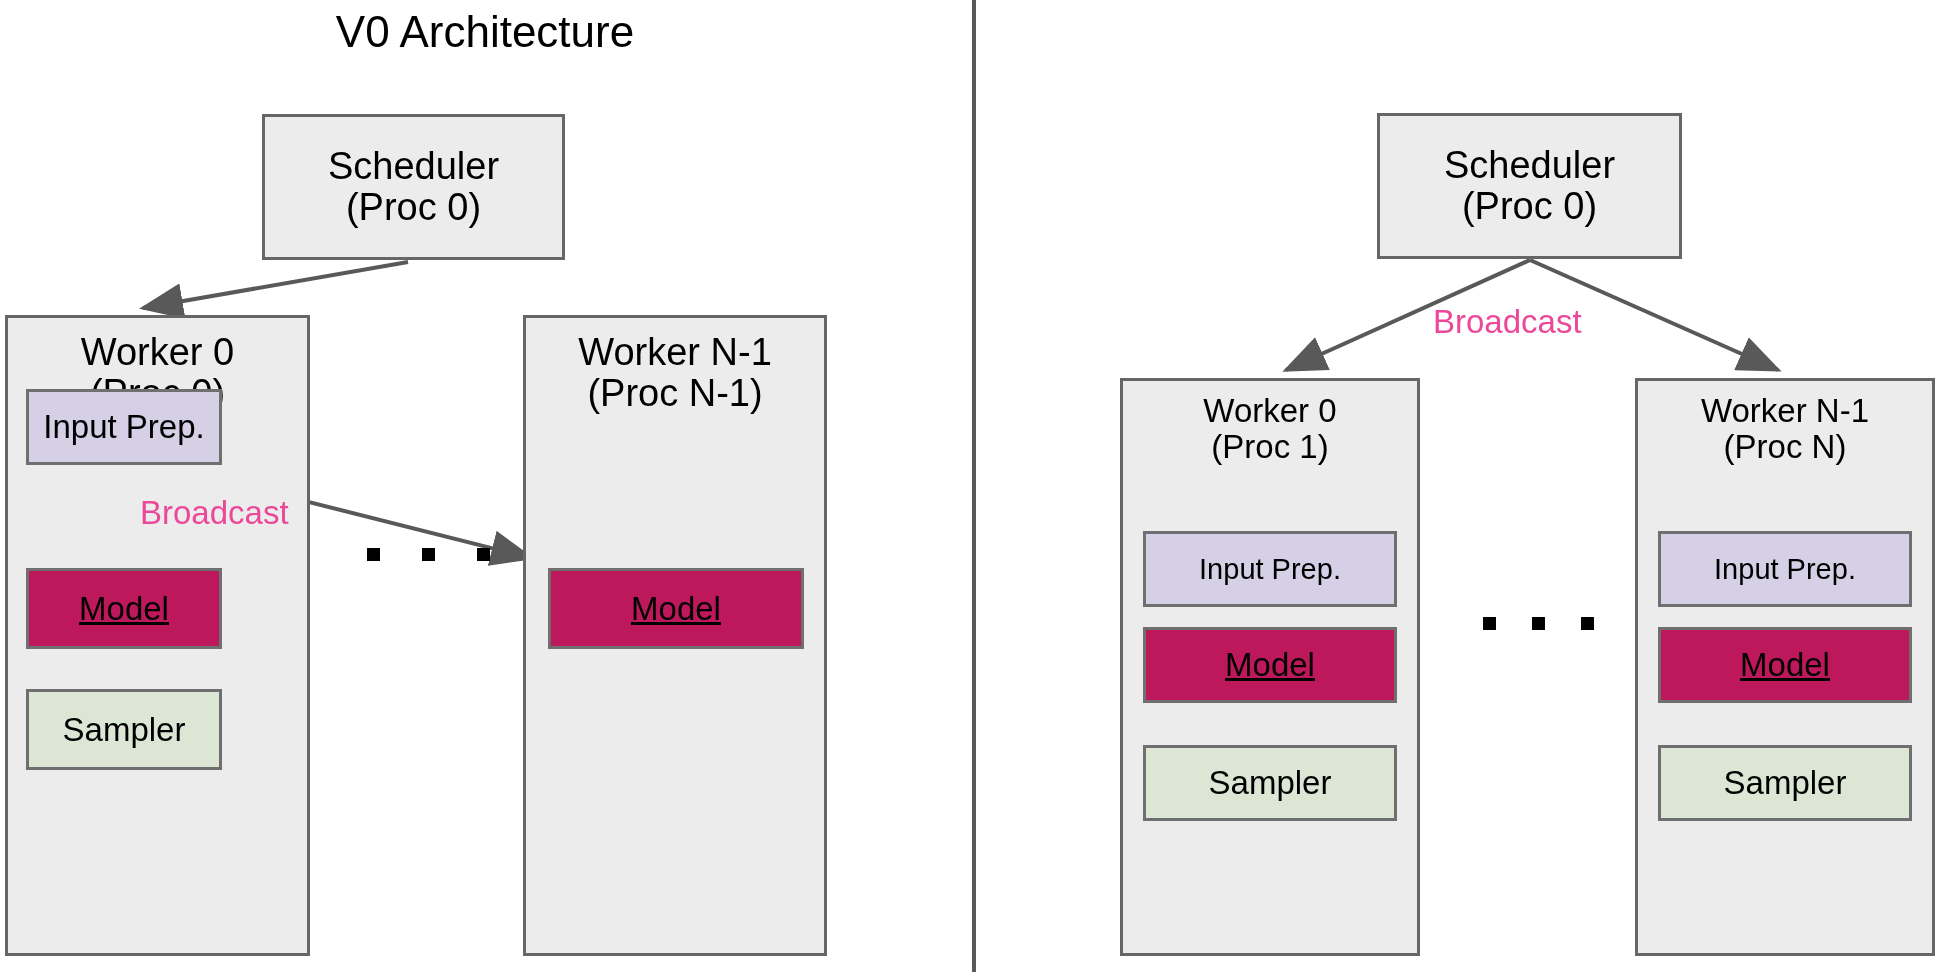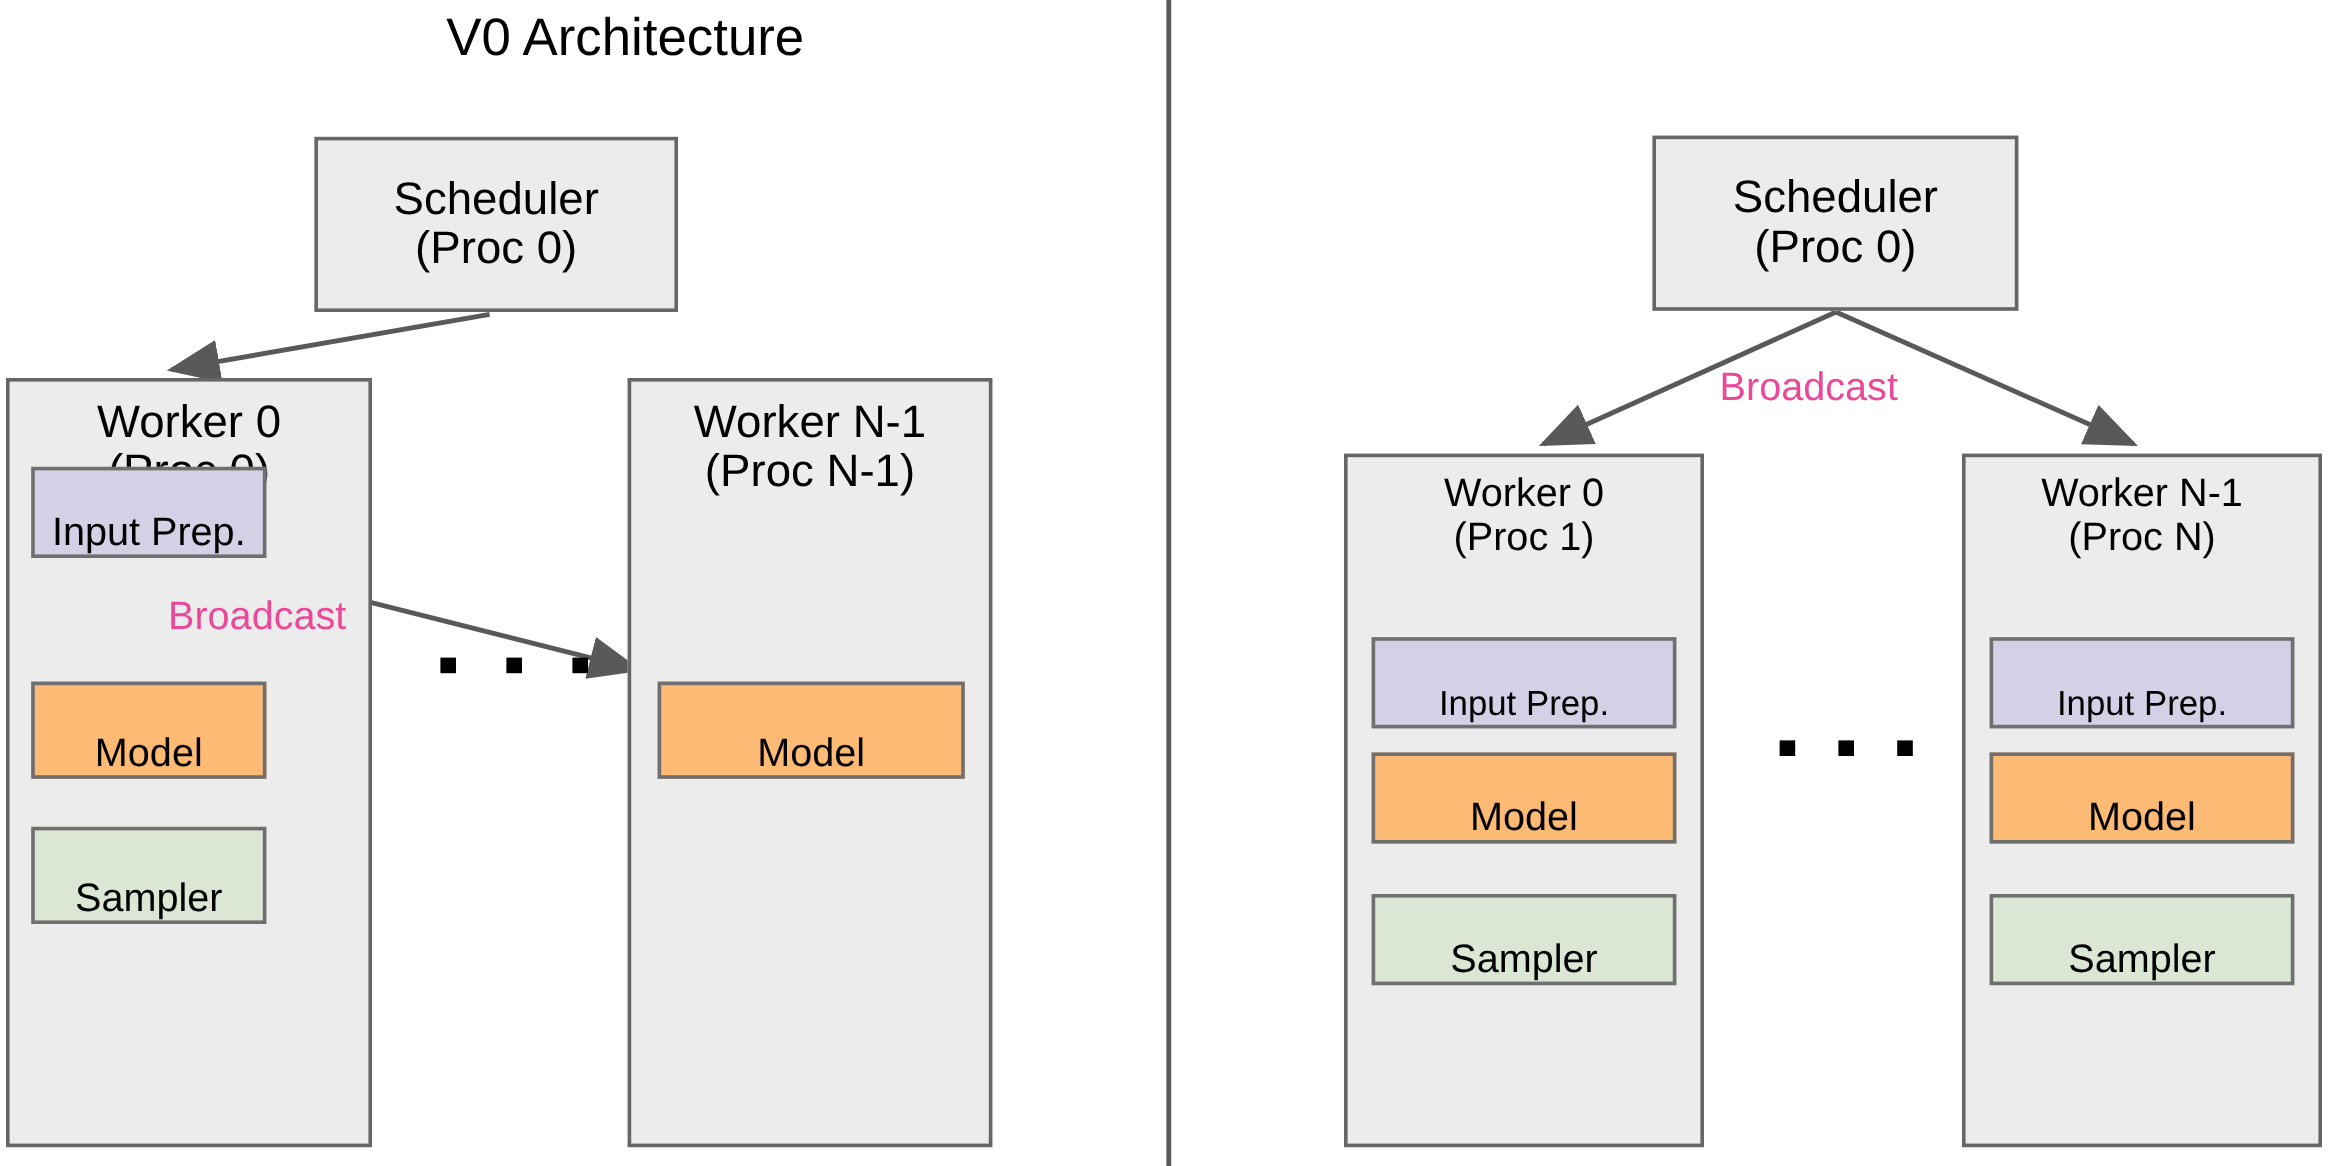--- a/index.html
+++ b/index.html
@@ -34,36 +34,35 @@
   
   .panel-title {
     position: absolute;
     top: 2px;
     width: 100%;
     text-align: center;
     font-size: 44px;
     line-height: 60px;
     color: #000;
     white-space: nowrap;
-    padding-left: 36px;
   }
 
   
   .box {
     position: absolute;
     box-sizing: border-box;
     border: 3px solid #666666;
     display: flex;
     flex-direction: column;
     align-items: center;
     text-align: center;
   }
   .box-gray   { background: #ececec; }
   .box-purple { background: #d5d0e6; }
-  .box-yellow { background: #fdba74; }
+  .box-yellow { background: #be185d; text-decoration: underline; }
   .box-green  { background: #dbe7d4; margin-top: 22px; }
 
   .node-label {
     white-space: pre-line;
     line-height: 1.08;
   }
 
   
   .sched-label {
     font-size: 38px;
@@ -80,21 +79,21 @@
     padding-top: 12px;
     width: 100%;
   }
 
   
   .inner-box {
     position: absolute;
     box-sizing: border-box;
     border: 3px solid #6f6f6f;
     display: flex;
-    align-items: flex-end;
+    align-items: center;
     justify-content: center;
     font-size: 33px;
   }
   .inner-box.small { font-size: 29px; }
 
   
   .ellipsis {
     position: absolute;
     display: flex;
     gap: 42px;

